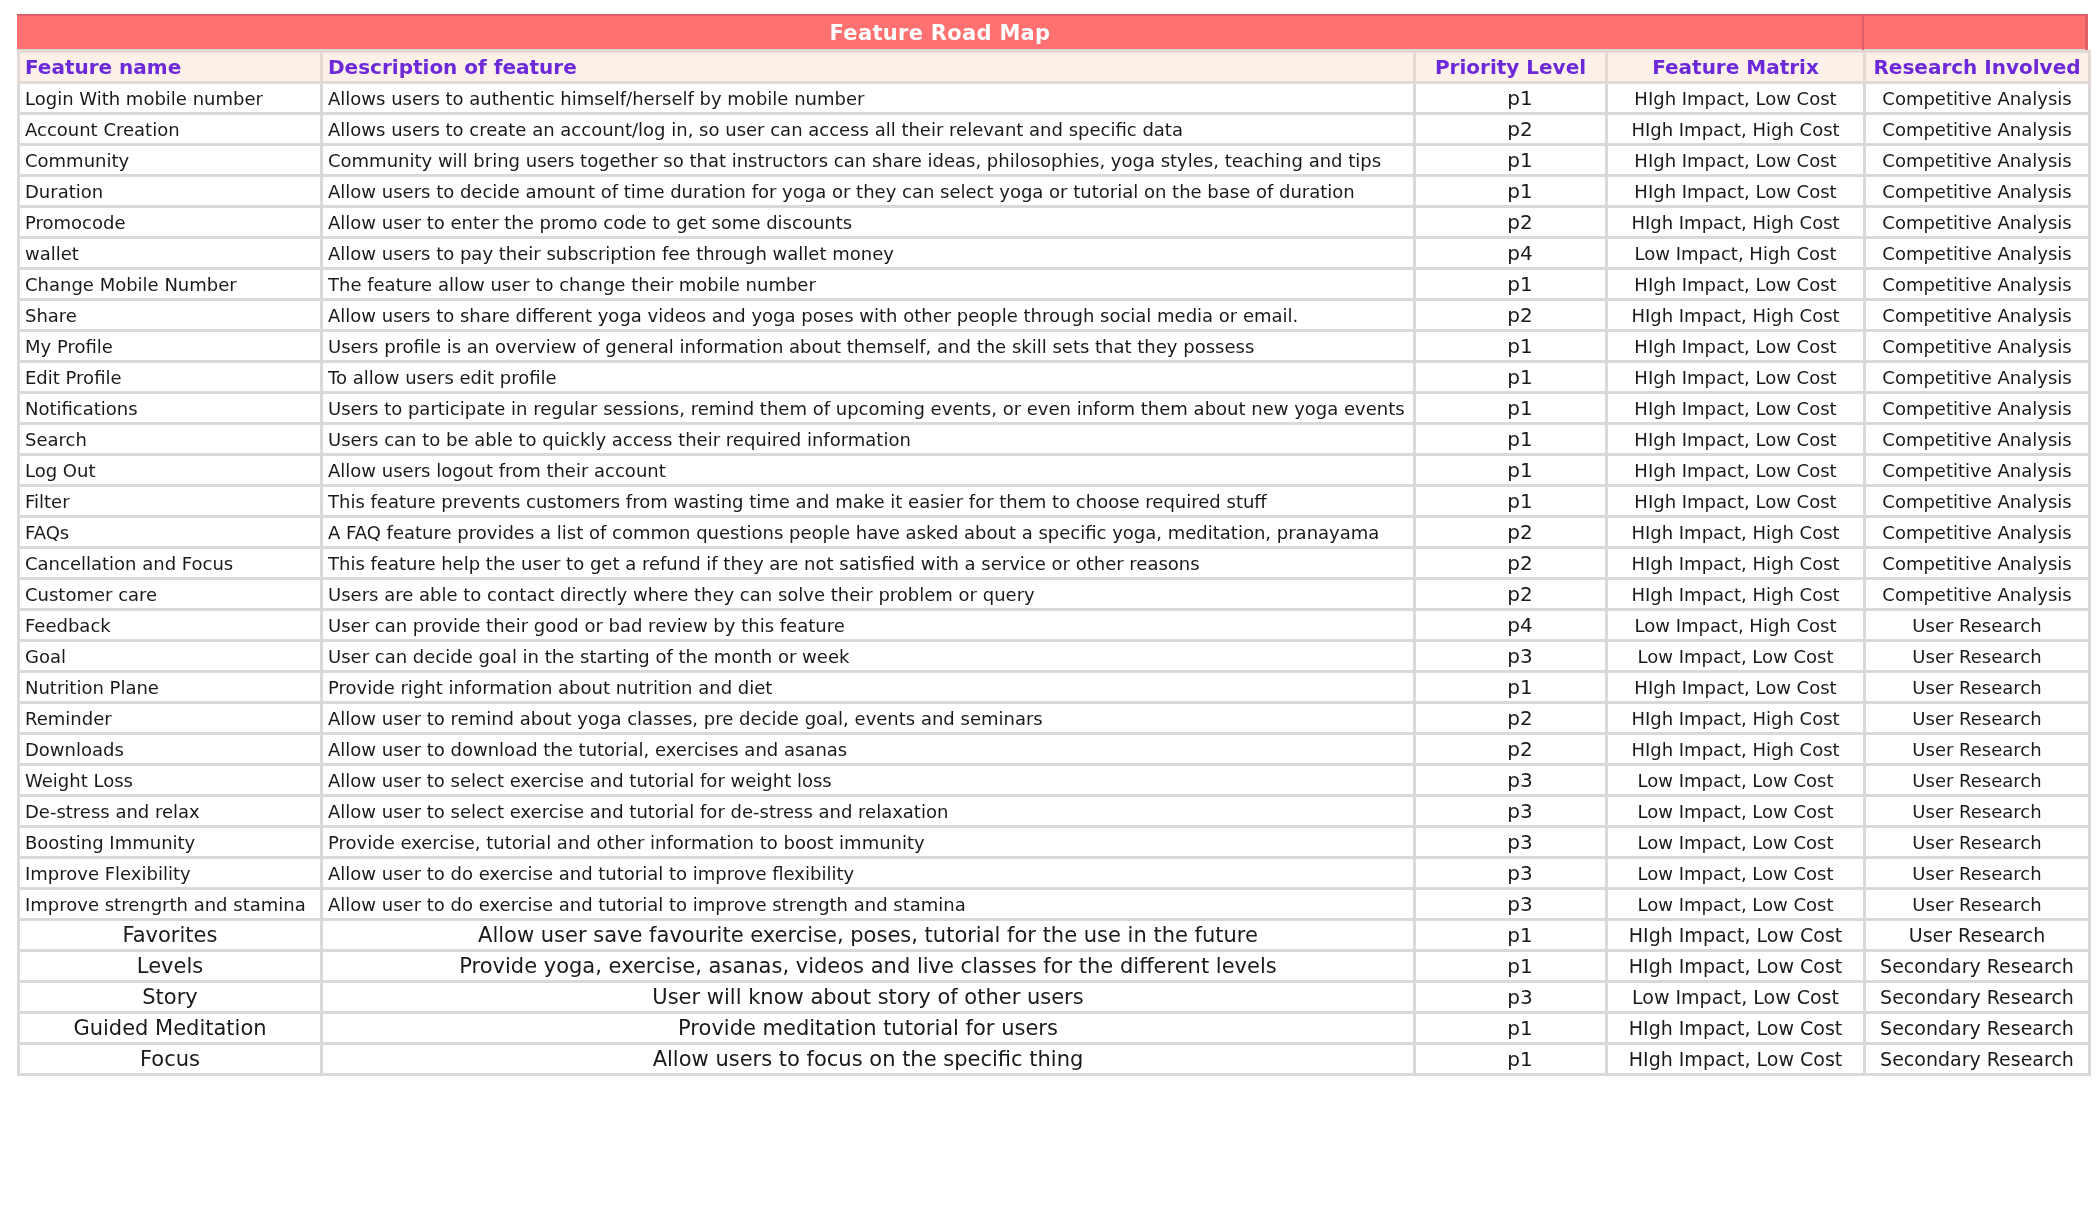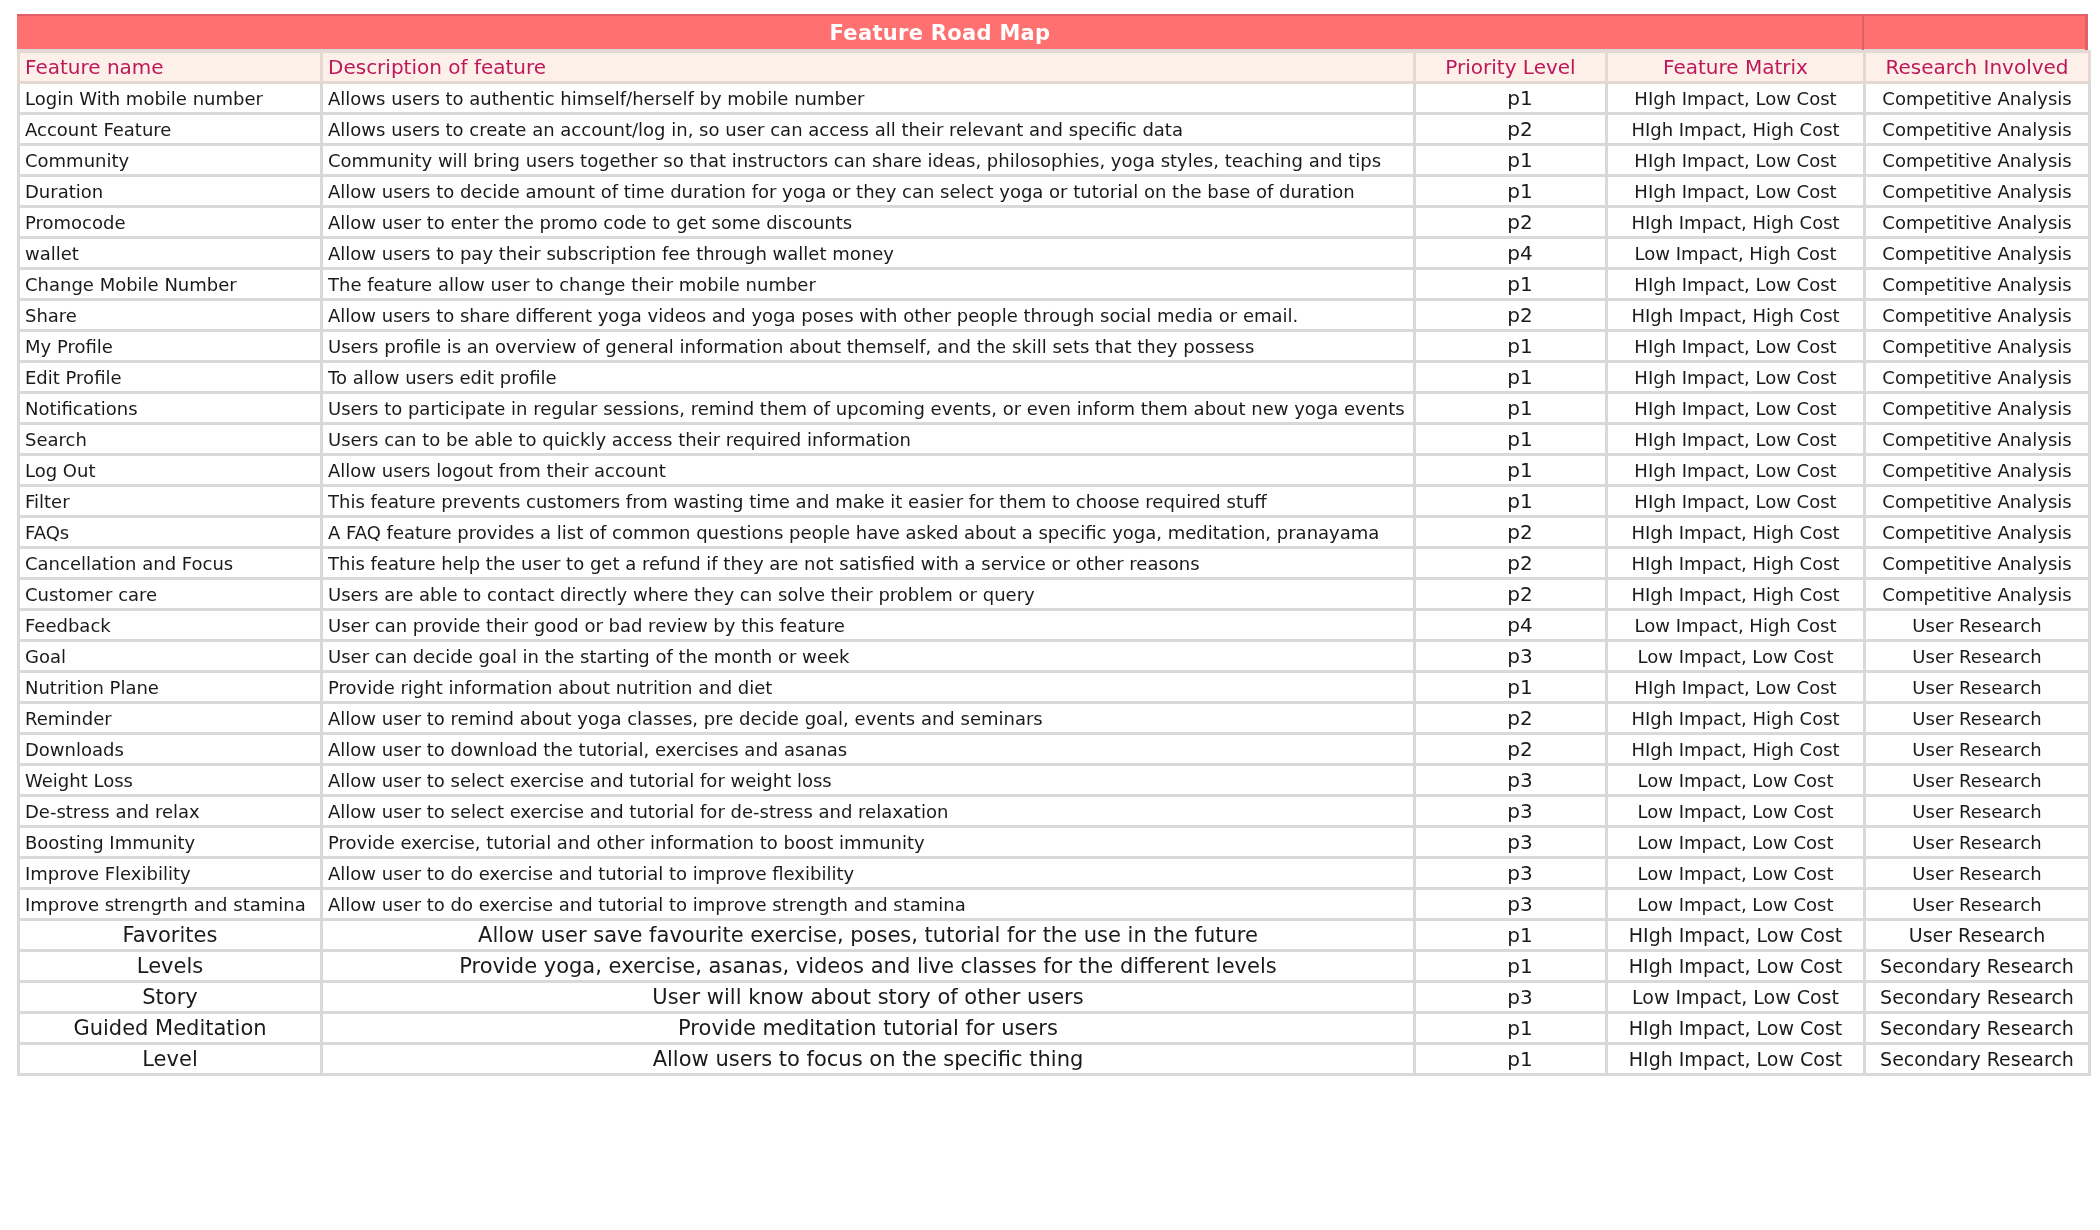--- a/index.html
+++ b/index.html
@@ -9,21 +9,21 @@
   .title-bar { position: relative; height: 36px; background: #ff7171;
                border-top: 2px solid #e0606a; border-bottom: 1px solid #d8d8d8; box-sizing: border-box; }
   .title-bar .title { position: absolute; left: 0; width: 1846px; top: 0; height: 34px; line-height: 34px;
                text-align: center; color: #ffffff; font-weight: bold; font-size: 21px; letter-spacing: 0.3px; }
   .title-bar .title-split { position: absolute; left: 1845px; top: 0; width: 2px; height: 34px; background: #e0606a; }
   .title-bar .title-right-edge { position: absolute; right: 0; top: 0; width: 3px; height: 34px; background: #e0606a; }
   table { border-collapse: collapse; table-layout: fixed; width: 2071px; }
   col.c1 { width: 303px; } col.c2 { width: 1093px; } col.c3 { width: 192px; }
   col.c4 { width: 258px; } col.c5 { width: 225px; }
   th, td { border: 3px solid #d9d9d9; white-space: nowrap; overflow: hidden; padding: 0 5px; }
-  thead th { height: 28px; background: #fdf0e8; font-weight: normal; font-size: 20px; color: #be185d;
+  thead th { height: 28px; background: #fdf0e8; font-weight: bold; font-size: 20px; color: #6d28d9;
              border-color: #e4d9d2; }
   thead th.left { text-align: left; }
   thead th.center { text-align: center; }
   tbody td { height: 28px; font-size: 18px; color: #1a1a1a; text-overflow: clip; }
   tbody td.center { text-align: center; }
   tbody td.prio { font-size: 20px; padding-left: 24px; }
   tbody tr.large td { font-size: 21px; text-align: center; }
   tbody tr.large td.center { font-size: 19px; }
   tbody tr.large td.prio { font-size: 20px; }
   td.col-name, td.col-desc { text-align: left; }
@@ -56,21 +56,21 @@
     </thead>
     <tbody id="rows">
         <tr>
           <td class="col-name">Login With mobile number</td>
           <td class="col-desc">Allows users to authentic himself/herself by mobile number</td>
           <td class="center prio">p1</td>
           <td class="center">HIgh Impact, Low Cost</td>
           <td class="center">Competitive Analysis</td>
         </tr>
         <tr>
-          <td class="col-name">Account Feature</td>
+          <td class="col-name">Account Creation</td>
           <td class="col-desc">Allows users to create an account/log in, so user can access all their relevant and specific data</td>
           <td class="center prio">p2</td>
           <td class="center">HIgh Impact, High Cost</td>
           <td class="center">Competitive Analysis</td>
         </tr>
         <tr>
           <td class="col-name">Community</td>
           <td class="col-desc">Community will bring users together so that instructors can share ideas, philosophies, yoga styles, teaching and tips</td>
           <td class="center prio">p1</td>
           <td class="center">HIgh Impact, Low Cost</td>
@@ -266,21 +266,21 @@
           <td class="center">Secondary Research</td>
         </tr>
         <tr class="large">
           <td class="col-name">Guided Meditation</td>
           <td class="col-desc">Provide meditation tutorial for users</td>
           <td class="center prio">p1</td>
           <td class="center">HIgh Impact, Low Cost</td>
           <td class="center">Secondary Research</td>
         </tr>
         <tr class="large">
-          <td class="col-name">Level</td>
+          <td class="col-name">Focus</td>
           <td class="col-desc">Allow users to focus on the specific thing</td>
           <td class="center prio">p1</td>
           <td class="center">HIgh Impact, Low Cost</td>
           <td class="center">Secondary Research</td>
         </tr>
       </tbody>
   </table>
 </div>
 
 </body></html>

